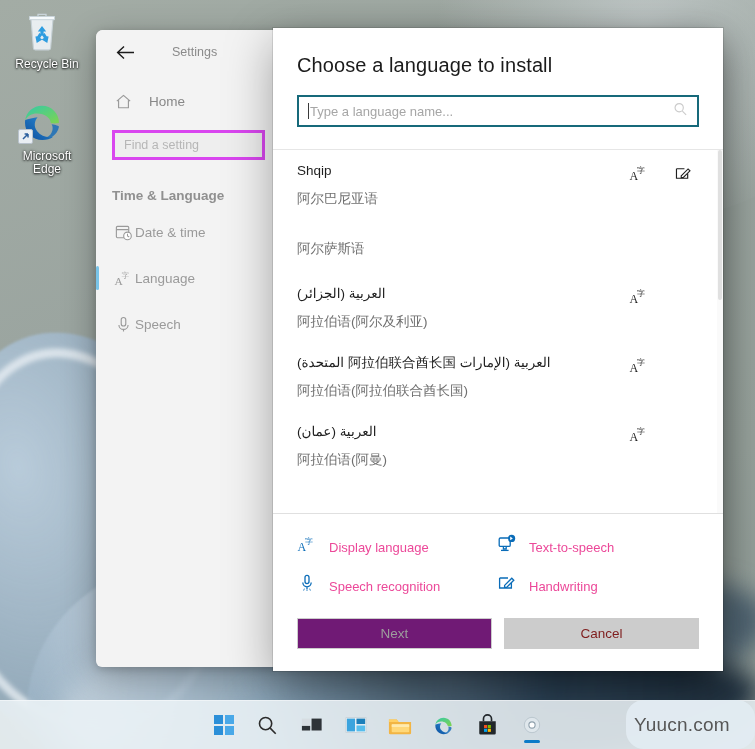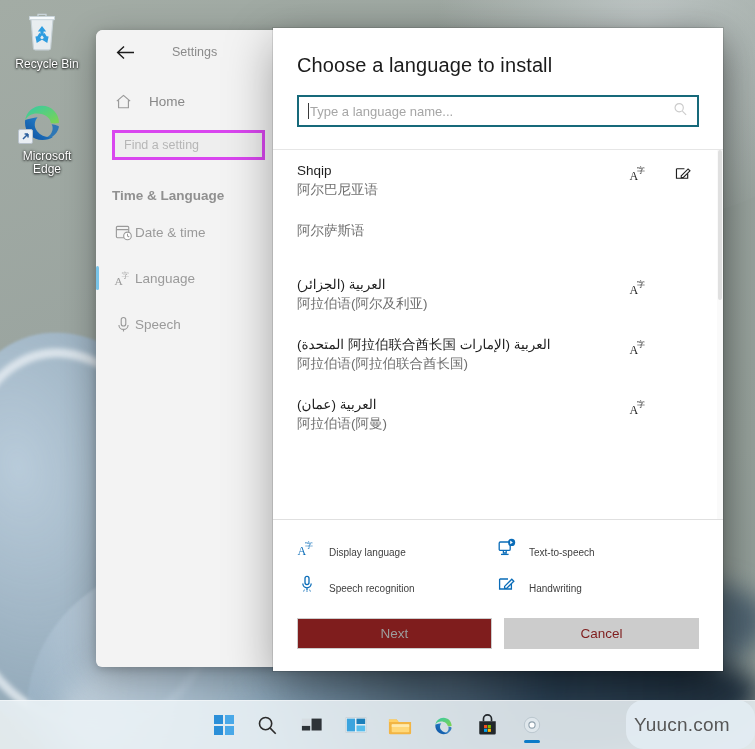--- a/index.html
+++ b/index.html
@@ -252,20 +252,21 @@
   .lang-native {
     font-size: 13.5px;
     color: #1f1f1f;
     line-height: 19px;
   }
   .lang-native.rtl { direction: rtl; text-align: left; unicode-bidi: embed; }
   .lang-local {
     font-size: 13.5px;
     color: #6f6f6f;
     line-height: 19px;
+    margin-top: 9px;
   }
   .row-icons {
     display: flex;
     align-items: flex-start;
     gap: 0;
     flex-shrink: 0;
     padding-top: 1px;
   }
   .row-icon {
     width: 44px; height: 22px;
@@ -294,22 +295,22 @@
     padding: 18px 24px 10px 24px;
     display: grid;
     grid-template-columns: 200px 1fr;
     row-gap: 16px;
   }
   .feature {
     display: flex; align-items: center;
     gap: 12px;
   }
   .feature .flabel {
-    font-size: 10px;
-    color: #404040;
+    font-size: 13px;
+    color: #ec4899;
     margin-top: 8px;
   }
   .feature .ficon {
     width: 20px; height: 20px;
     display: flex; align-items: center; justify-content: center;
     color: #0a6cb8;
   }
 
   
   .dlg-actions {
@@ -322,21 +323,21 @@
     height: 31px;
     border: 1px solid #cccccc;
     background: #cccccc;
     font-family: inherit;
     font-size: 13.5px;
     color: #7f1d1d;
     cursor: default;
   }
   .dlg-btn.disabled {
     color: #9d9d9d;
-    background: #7f1d1d;
+    background: #701a75;
     border-color: #cccccc;
   }
 
   
   #taskbar {
     position: absolute;
     left: 0; bottom: 0;
     width: 755px; height: 49px;
     background: rgba(238,244,248,.86);
     backdrop-filter: blur(18px);

